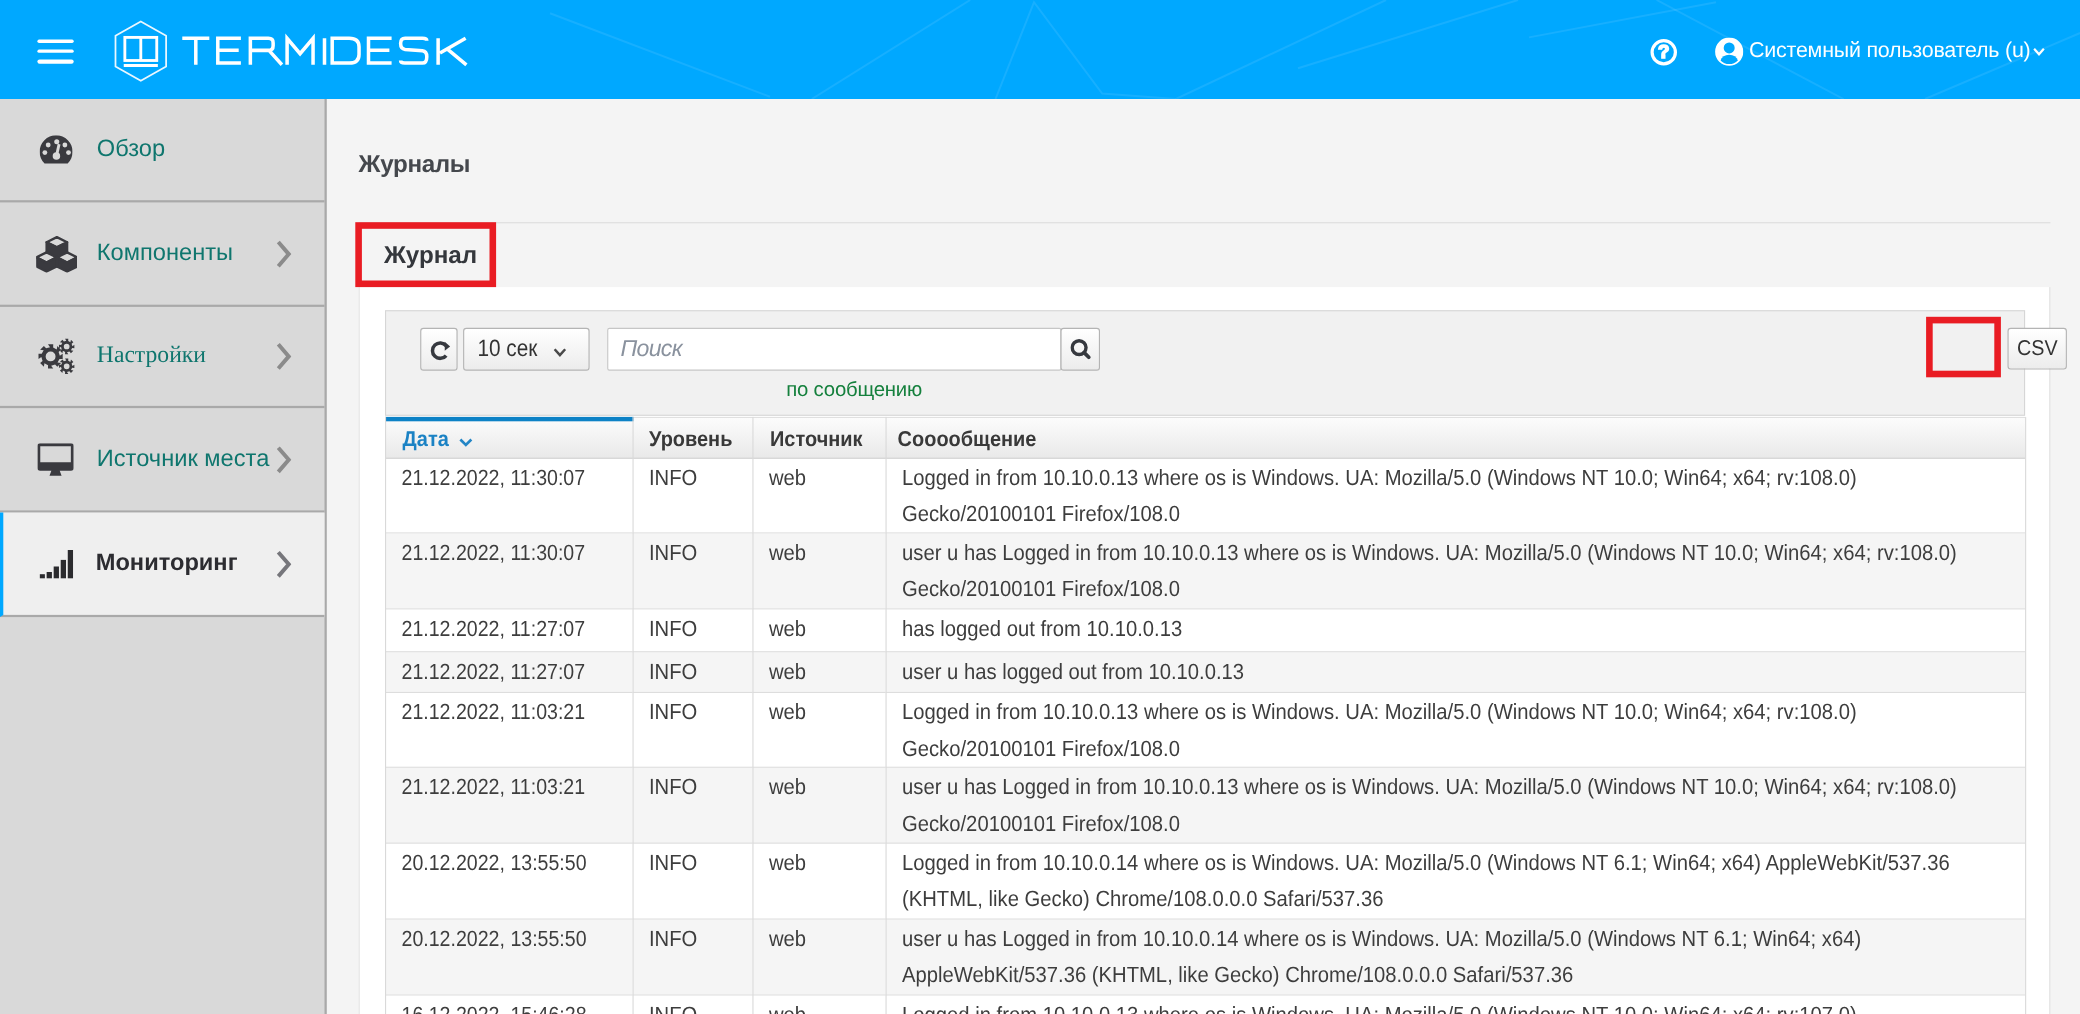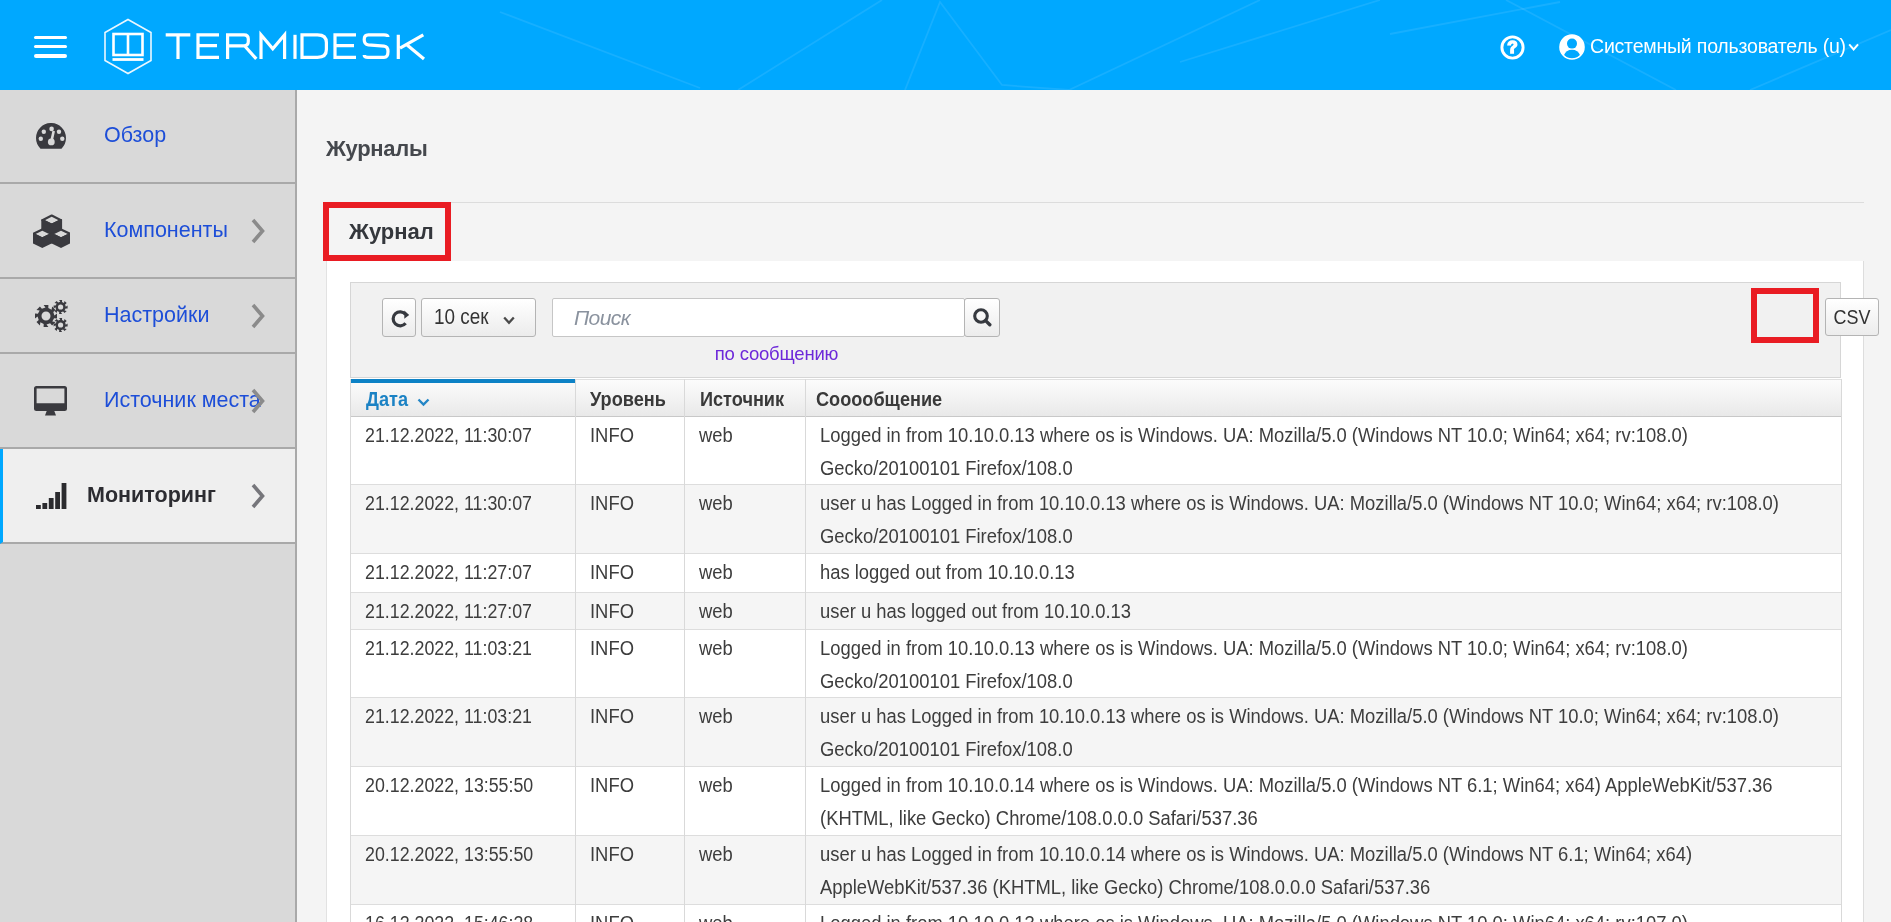--- a/index.html
+++ b/index.html
@@ -8,40 +8,40 @@
   .abs { position:absolute; }
 
   
   .header { position:absolute; left:0; top:0; width:1891px; height:90px; background:#00a8ff; overflow:hidden; }
   .bar { position:absolute; left:34px; width:33px; height:3.4px; border-radius:2px; background:#fff; }
   .uname { position:absolute; left:1590px; top:36px; color:#fff; font-size:19.5px; line-height:21px; letter-spacing:-0.2px; }
 
   
   .sidebar { position:absolute; left:0; top:90px; width:297px; height:832px; background:#d9d9d9; border-right:2px solid #a9a9a9; }
   .sitem { position:relative; width:100%; border-bottom:2px solid #a9a9a9; }
-  .sitem .lbl { position:absolute; left:104px; top:50%; transform:translateY(-54%); font-size:21.5px; color:#1d4ed8; }
+  .sitem .lbl { position:absolute; left:88px; top:50%; transform:translateY(-54%); font-size:21.5px; color:#0f766e; }
   .sitem svg.icn { position:absolute; left:36px; top:50%; transform:translateY(-50%); }
   .sitem svg.chev { position:absolute; left:251px; top:50%; transform:translateY(-50%); }
   .sitem.active { background:#efefef; border-left:3px solid #00a8ff; }
   .sitem.active .lbl { font-weight:bold; color:#2c2c31; left:84px; }
   .sitem.active svg.icn { left:33px; }
   .sitem.active svg.chev { left:248px; }
 
   
   .crumb { position:absolute; left:326px; top:136px; font-size:22px; font-weight:bold; letter-spacing:-0.3px; color:#45484d; }
   .tabline { position:absolute; left:326px; top:202px; width:1538px; height:1px; background:#dcdcdc; }
   .card { position:absolute; left:326px; top:261px; width:1538px; height:661px; background:#fff; border-left:1px solid #e2e2e2; border-right:1px solid #ddd; }
   .tablabel { position:absolute; left:349px; top:219px; font-size:22px; font-weight:bold; color:#34373c; }
   .redbox { position:absolute; border:6px solid #e91c23; }
 
   
   .toolbar { position:absolute; left:350px; top:282px; width:1491px; height:96px; background:#f1f1f1; border:1px solid #d6d6d6; }
   .btn { position:absolute; background:linear-gradient(#ffffff,#ececec); border:1px solid #b4b4b4; border-radius:3px; color:#333; }
-  .inpt { position:absolute; background:#fff; border:1px solid #c6c6c6; border-radius:2px; font-size:21px; font-style:italic; color:#8a929e; letter-spacing:-0.6px; padding-left:21px; display:flex; align-items:center; }
-  .hint { position:absolute; font-size:19px; color:#6d28d9; }
+  .inpt { position:absolute; background:#fff; border:1px solid #c6c6c6; border-radius:2px; font-size:21px; font-style:italic; color:#8a929e; letter-spacing:-0.6px; padding-left:11px; display:flex; align-items:center; }
+  .hint { position:absolute; font-size:19px; color:#15803d; }
 
   
   .bluebar { position:absolute; left:350px; top:379.4px; width:225.5px; height:3.5px; background:#0d82c6; }
   .thead { position:absolute; left:350px; top:378.5px; width:1491px; height:38.5px; background:linear-gradient(#fcfcfc,#e9e9e9); border-top:1px solid #e0e0e0; border-bottom:1px solid #c8c8c8; }
   .th { position:absolute; top:8px; font-size:19.5px; font-weight:bold; color:#393939; transform:scaleX(0.93); transform-origin:0 0; }
   .tbody { position:absolute; left:350px; top:417px; width:1491px; }
   table.logs { border-collapse:collapse; width:1491px; table-layout:fixed; }
   table.logs td { vertical-align:top; font-size:20px; color:#3d3d3d; line-height:32.5px; padding:2px 15px 0 15px; border-bottom:1px solid #ddd; overflow:hidden; white-space:nowrap; }
   table.logs td .cw { transform:scaleX(0.92); transform-origin:0 0; }
   table.logs td .cwd { transform:scaleX(0.89); transform-origin:0 0; }
@@ -128,21 +128,21 @@
         <path d="M0,20 L9.3,24.6 L18.6,20 L18.6,28.2 L9.3,32.8 L0,28.2 Z" fill="#3a3a3f"></path>
         <polygon points="28,15.4 37.3,20 28,24.6 18.7,20" fill="#d9d9d9"></polygon>
         <path d="M18.7,20 L28,24.6 L37.3,20 L37.3,28.2 L28,32.8 L18.7,28.2 Z" fill="#3a3a3f"></path>
       </g>
     </svg>
     <div class="lbl">Компоненты</div>
     <svg class="chev" width="14" height="27" viewBox="0 0 14 27">
         <polyline points="2,2.5 11.5,13.5 2,24.5" fill="none" stroke="#8b8b8b" stroke-width="3.6"></polyline>
       </svg>
   </div>
-  <div class="sitem" style="height:75px;">
+  <div class="sitem" style="height:92px;font-family:Liberation Serif, serif;">
     <svg class="icn" style="left:34px;" width="35" height="34" viewBox="0 0 35 34">
       <path d="M23.0,14.6 L23.0,19.4 L20.1,19.3 L18.3,22.6 L21.5,23.1 L18.1,26.5 L16.1,24.3 L12.5,25.4 L14.4,28.0 L9.6,28.0 L9.7,25.1 L6.4,23.3 L5.9,26.5 L2.5,23.1 L4.7,21.1 L3.6,17.5 L1.0,19.4 L1.0,14.6 L3.9,14.7 L5.7,11.4 L2.5,10.9 L5.9,7.5 L7.9,9.7 L11.5,8.6 L9.6,6.0 L14.4,6.0 L14.3,8.9 L17.6,10.7 L18.1,7.5 L21.5,10.9 L19.3,12.9 L20.4,16.5 Z M16.5,17.0 A4.5,4.5 0 1 0 7.5,17.0 A4.5,4.5 0 1 0 16.5,17.0 Z" fill="#3a3a3f" fill-rule="evenodd"></path>
       <path d="M33.6,6.5 L33.6,9.5 L31.6,9.4 L30.5,11.4 L32.7,11.9 L30.5,14.1 L29.1,12.5 L26.9,13.2 L28.1,15.0 L25.1,15.0 L25.2,13.0 L23.2,11.9 L22.7,14.1 L20.5,11.9 L22.1,10.5 L21.4,8.3 L19.6,9.5 L19.6,6.5 L21.6,6.6 L22.7,4.6 L20.5,4.1 L22.7,1.9 L24.1,3.5 L26.3,2.8 L25.1,1.0 L28.1,1.0 L28.0,3.0 L30.0,4.1 L30.5,1.9 L32.7,4.1 L31.1,5.5 L31.8,7.7 Z M29.2,8.0 A2.6,2.6 0 1 0 24.0,8.0 A2.6,2.6 0 1 0 29.2,8.0 Z" fill="#3a3a3f" fill-rule="evenodd"></path>
       <path d="M33.6,24.5 L33.6,27.5 L31.6,27.4 L30.5,29.4 L32.7,29.9 L30.5,32.1 L29.1,30.5 L26.9,31.2 L28.1,33.0 L25.1,33.0 L25.2,31.0 L23.2,29.9 L22.7,32.1 L20.5,29.9 L22.1,28.5 L21.4,26.3 L19.6,27.5 L19.6,24.5 L21.6,24.6 L22.7,22.6 L20.5,22.1 L22.7,19.9 L24.1,21.5 L26.3,20.8 L25.1,19.0 L28.1,19.0 L28.0,21.0 L30.0,22.1 L30.5,19.9 L32.7,22.1 L31.1,23.5 L31.8,25.7 Z M29.2,26.0 A2.6,2.6 0 1 0 24.0,26.0 A2.6,2.6 0 1 0 29.2,26.0 Z" fill="#3a3a3f" fill-rule="evenodd"></path>
     </svg>
     <div class="lbl">Настройки</div>
     <svg class="chev" width="14" height="27" viewBox="0 0 14 27">
         <polyline points="2,2.5 11.5,13.5 2,24.5" fill="none" stroke="#8b8b8b" stroke-width="3.6"></polyline>
       </svg>
   </div>

